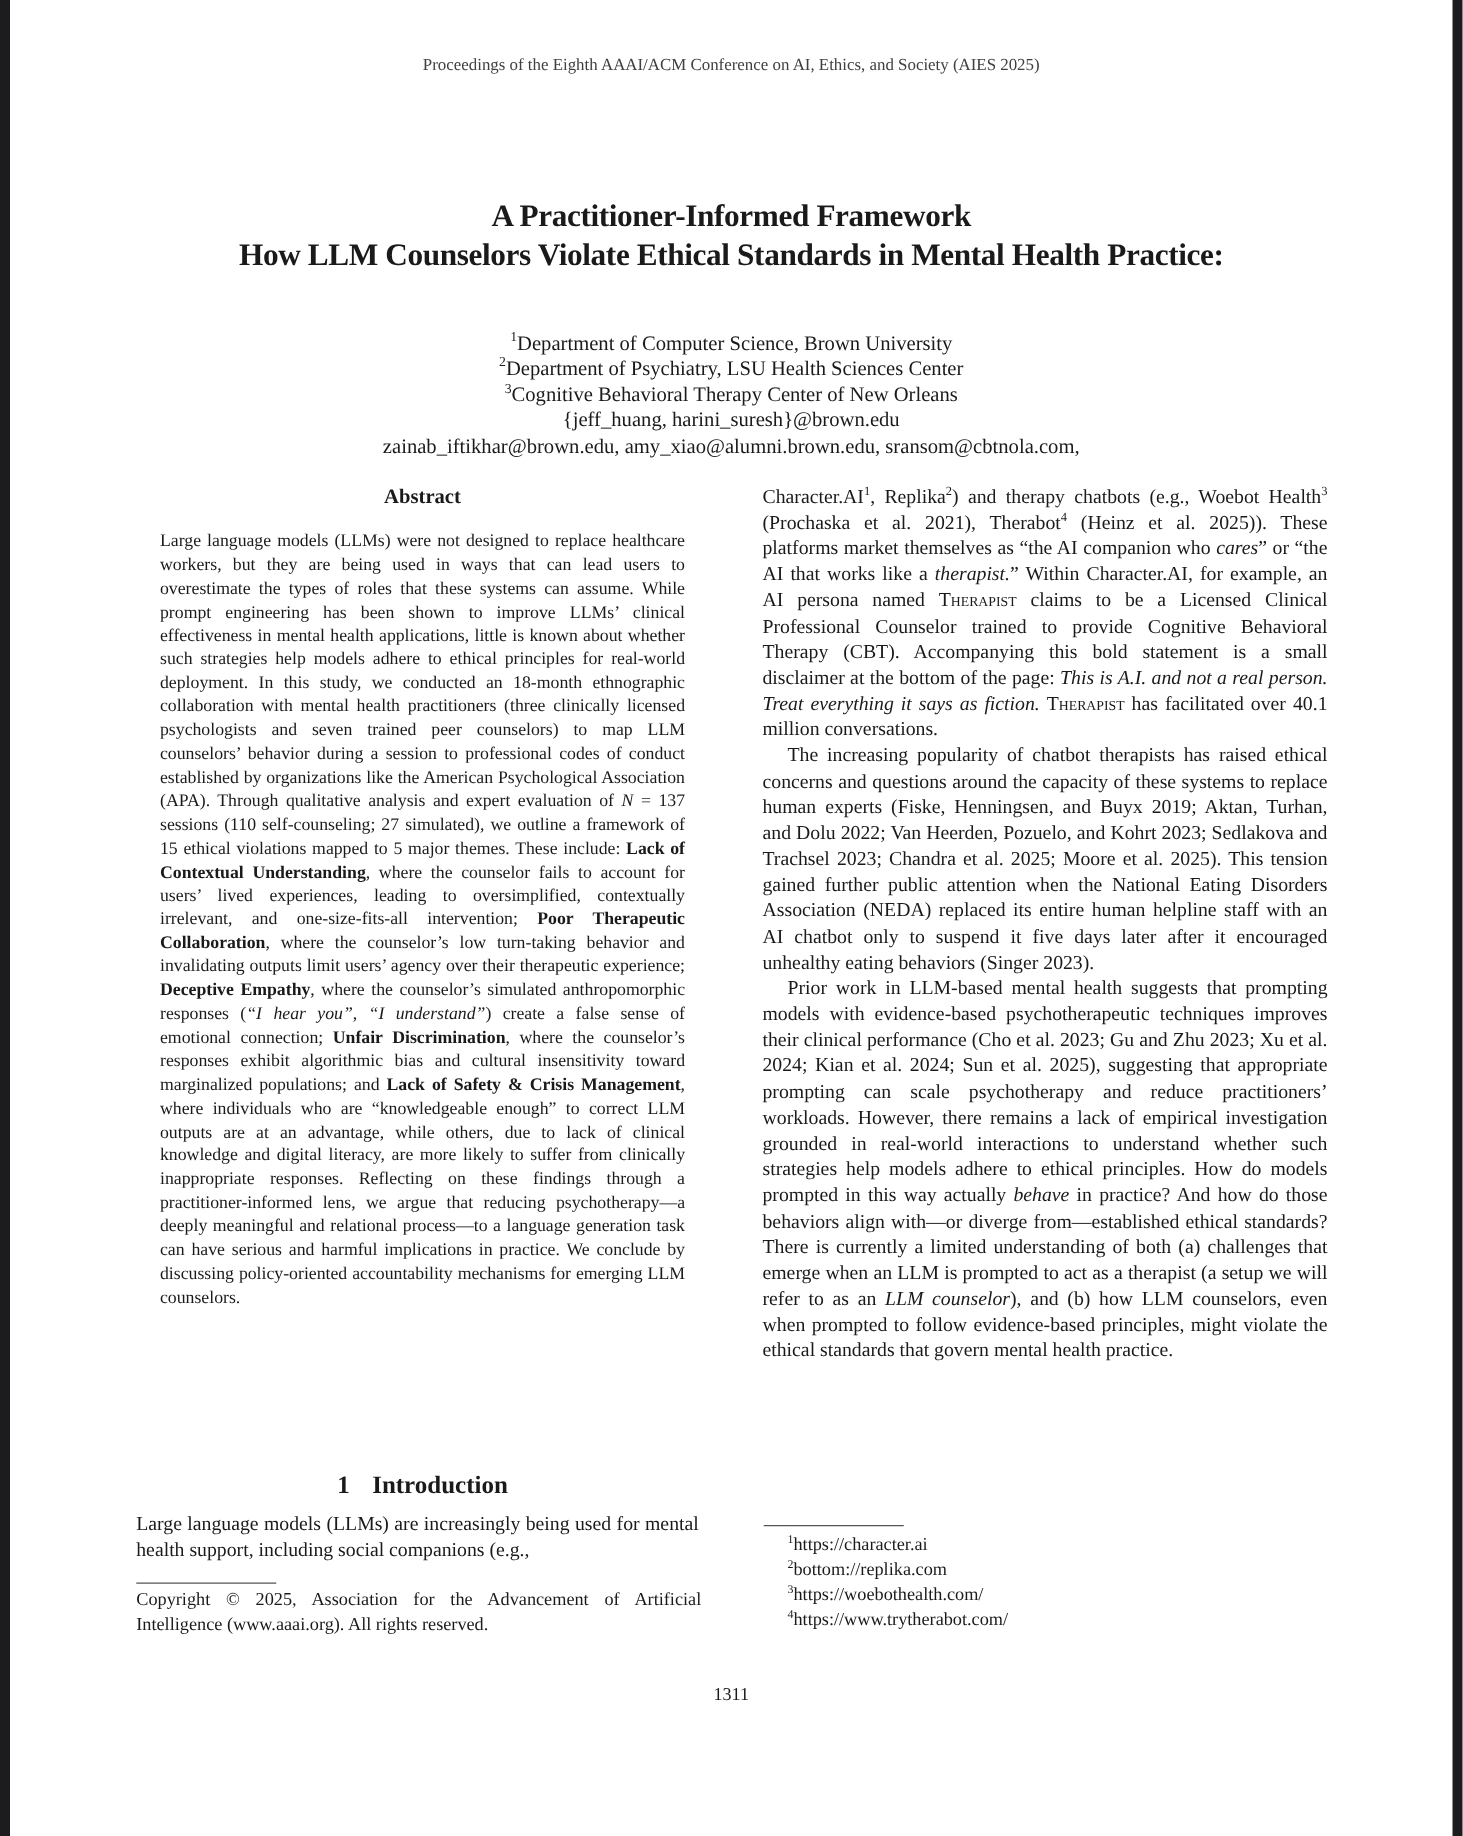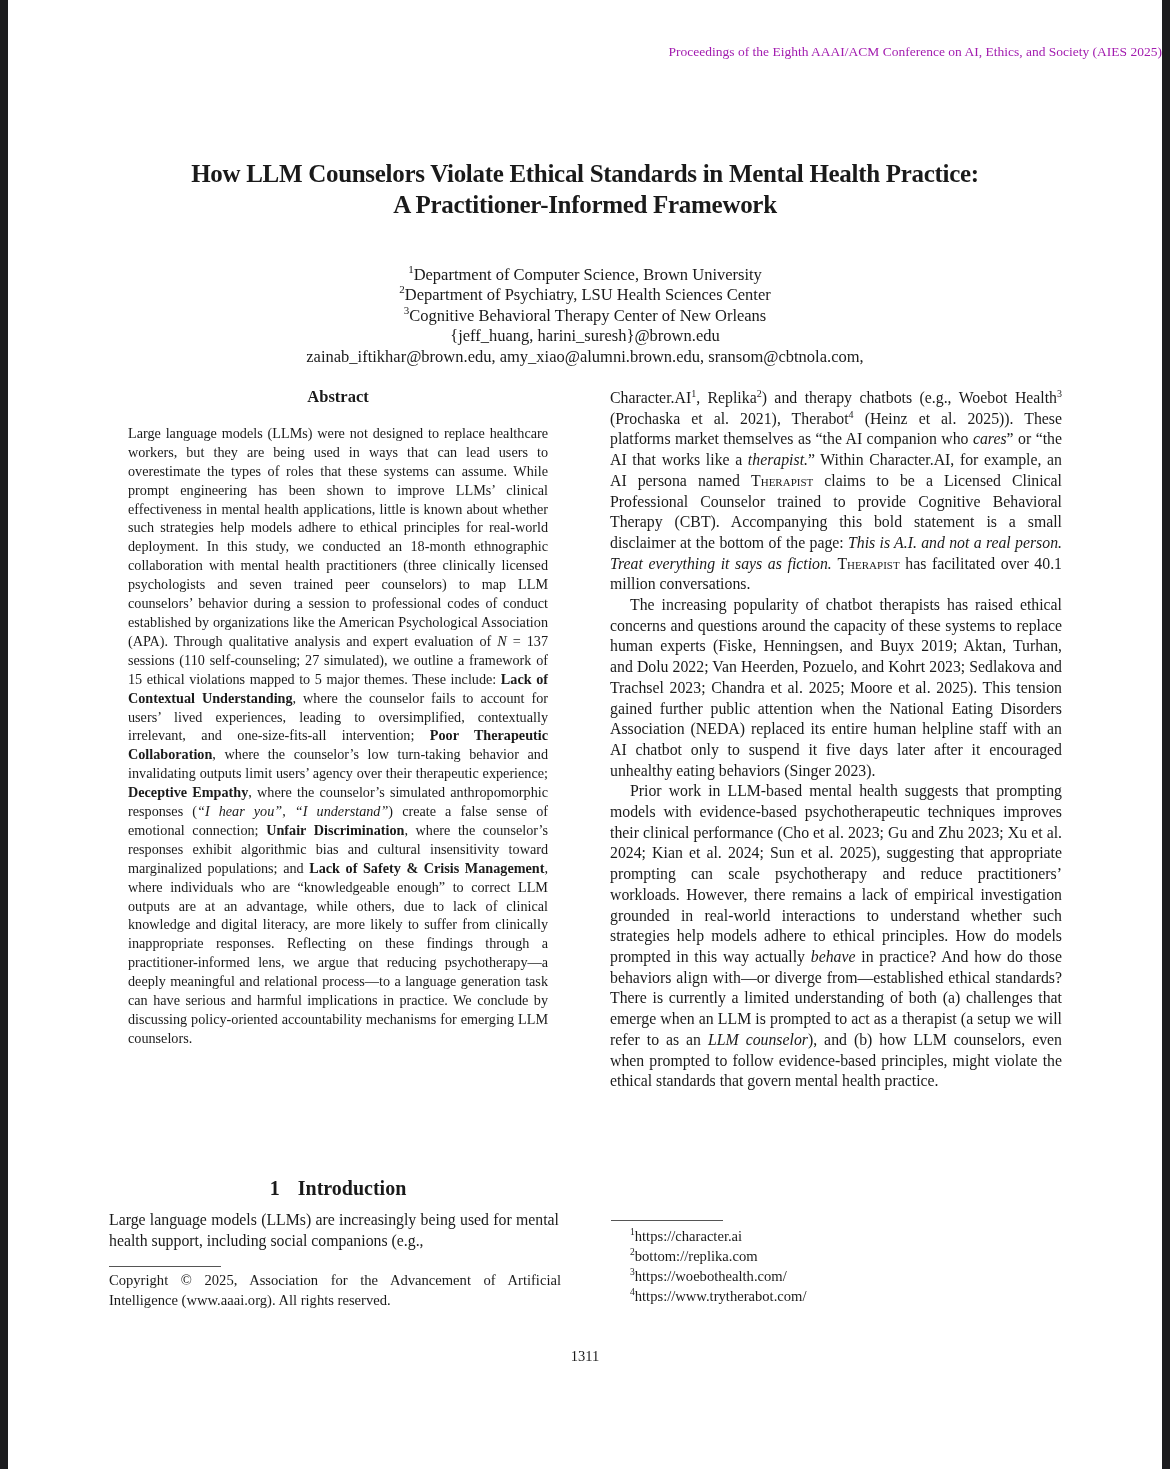--- a/index.html
+++ b/index.html
@@ -9,21 +9,21 @@
     position: relative; overflow: hidden;
     font-family: "Liberation Serif", "DejaVu Serif", serif;
     color: #1a1a1a;
   }
   .page {
     position: absolute; left: 8px; top: 0; width: 1154px; height: 1469px;
     background: #ffffff;
   }
   .header {
     position: absolute; top: 44px; left: 0; width: 100%;
-    text-align: right; font-size: 13.5px; color: #a21caf;
+    text-align: center; font-size: 13.5px; color: #404040;
   }
   .title {
     position: absolute; top: 158px; left: 0; width: 100%;
     text-align: center; font-weight: bold; font-size: 25px; line-height: 31px;
     letter-spacing: -0.3px;
   }
   .authors {
     position: absolute; top: 235px; left: 0; width: 100%;
     text-align: center; font-weight: bold; font-size: 19px;
   }
@@ -67,22 +67,22 @@
   .col-right sup { font-size: 10px; vertical-align: 6px; line-height: 0; }
 </style>
 </head>
 <body>
 
 <div class="page">
 
   <div class="header">Proceedings of the Eighth AAAI/ACM Conference on AI, Ethics, and Society (AIES 2025)</div>
 
   <div class="title">
+    <div>A Practitioner-Informed Framework</div>
     <div>How LLM Counselors Violate Ethical Standards in Mental Health Practice:</div>
-    <div>A Practitioner-Informed Framework</div>
   </div>
 
 
   <div class="affs">
     <div class="aff"><sup>1</sup><span>Department of Computer Science, Brown University</span></div>
     <div class="aff"><sup>2</sup><span>Department of Psychiatry, LSU Health Sciences Center</span></div>
     <div class="aff"><sup>3</sup><span>Cognitive Behavioral Therapy Center of New Orleans</span></div>
     <div>{jeff_huang, harini_suresh}@brown.edu</div>
     <div>zainab_iftikhar@brown.edu, amy_xiao@alumni.brown.edu, sransom@cbtnola.com,</div>
   </div>

